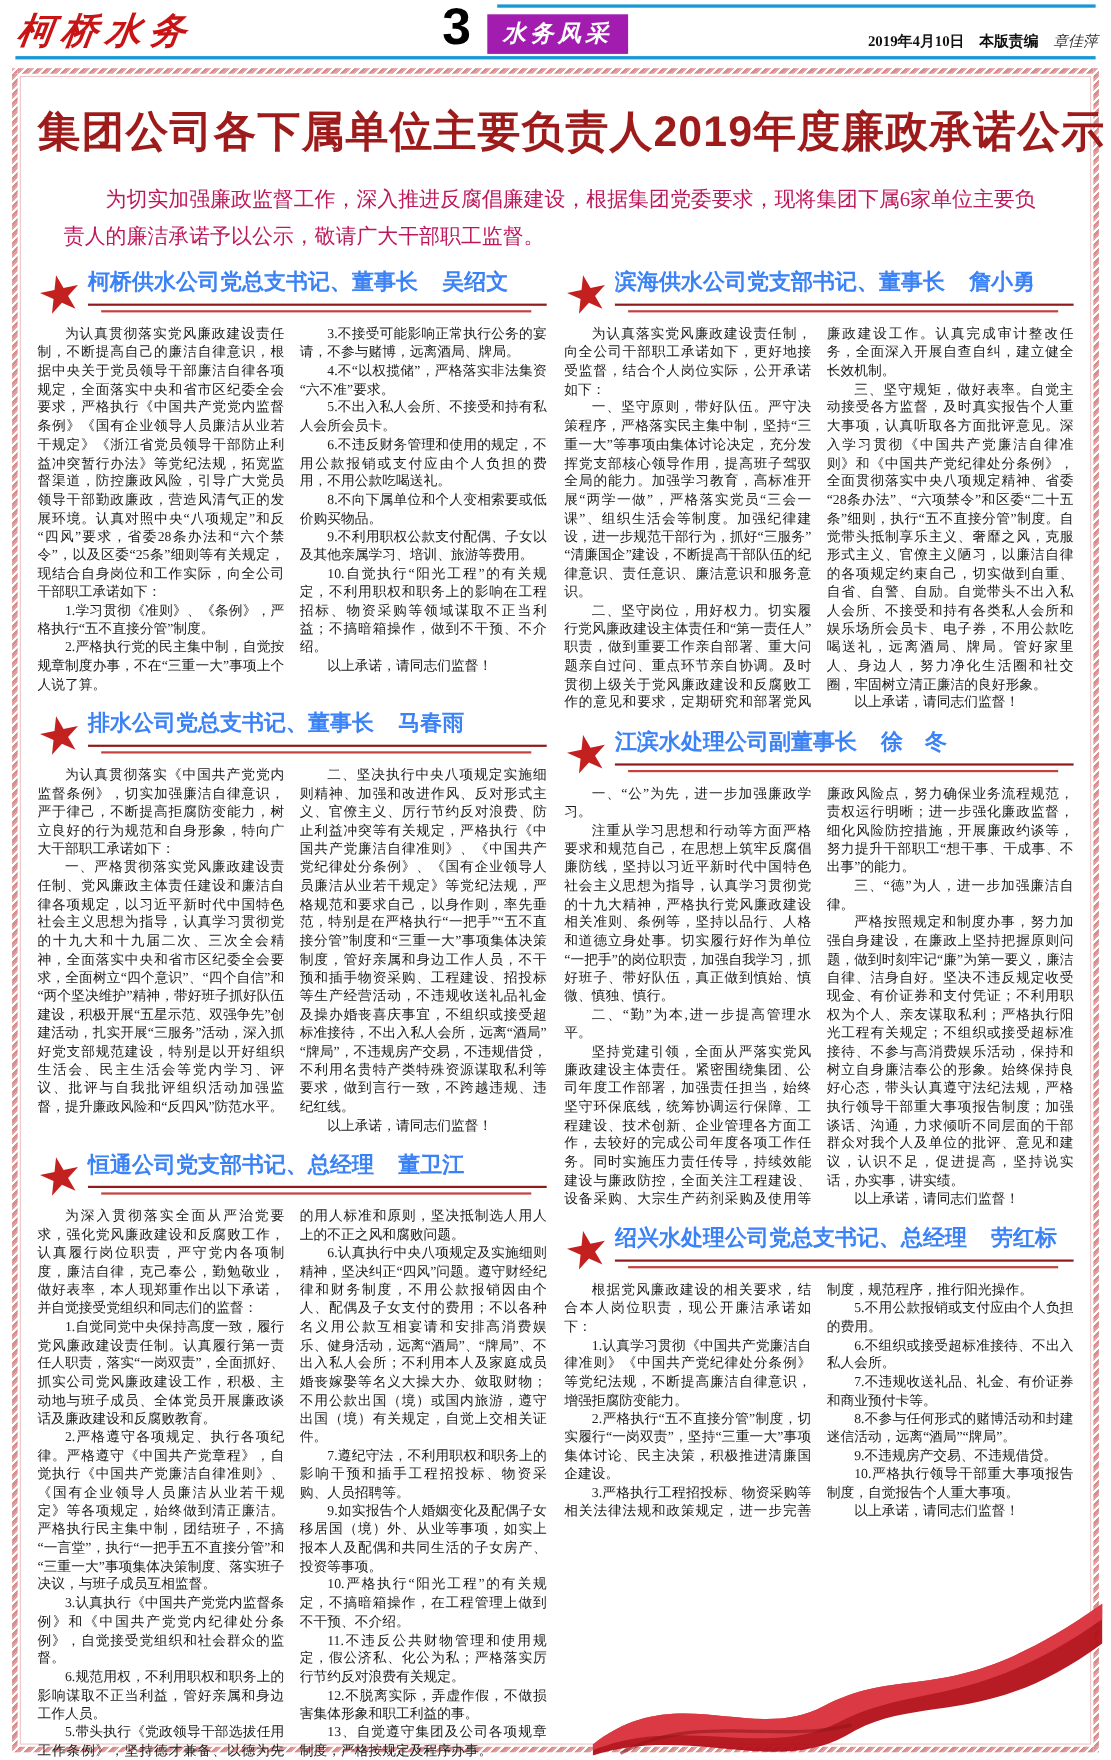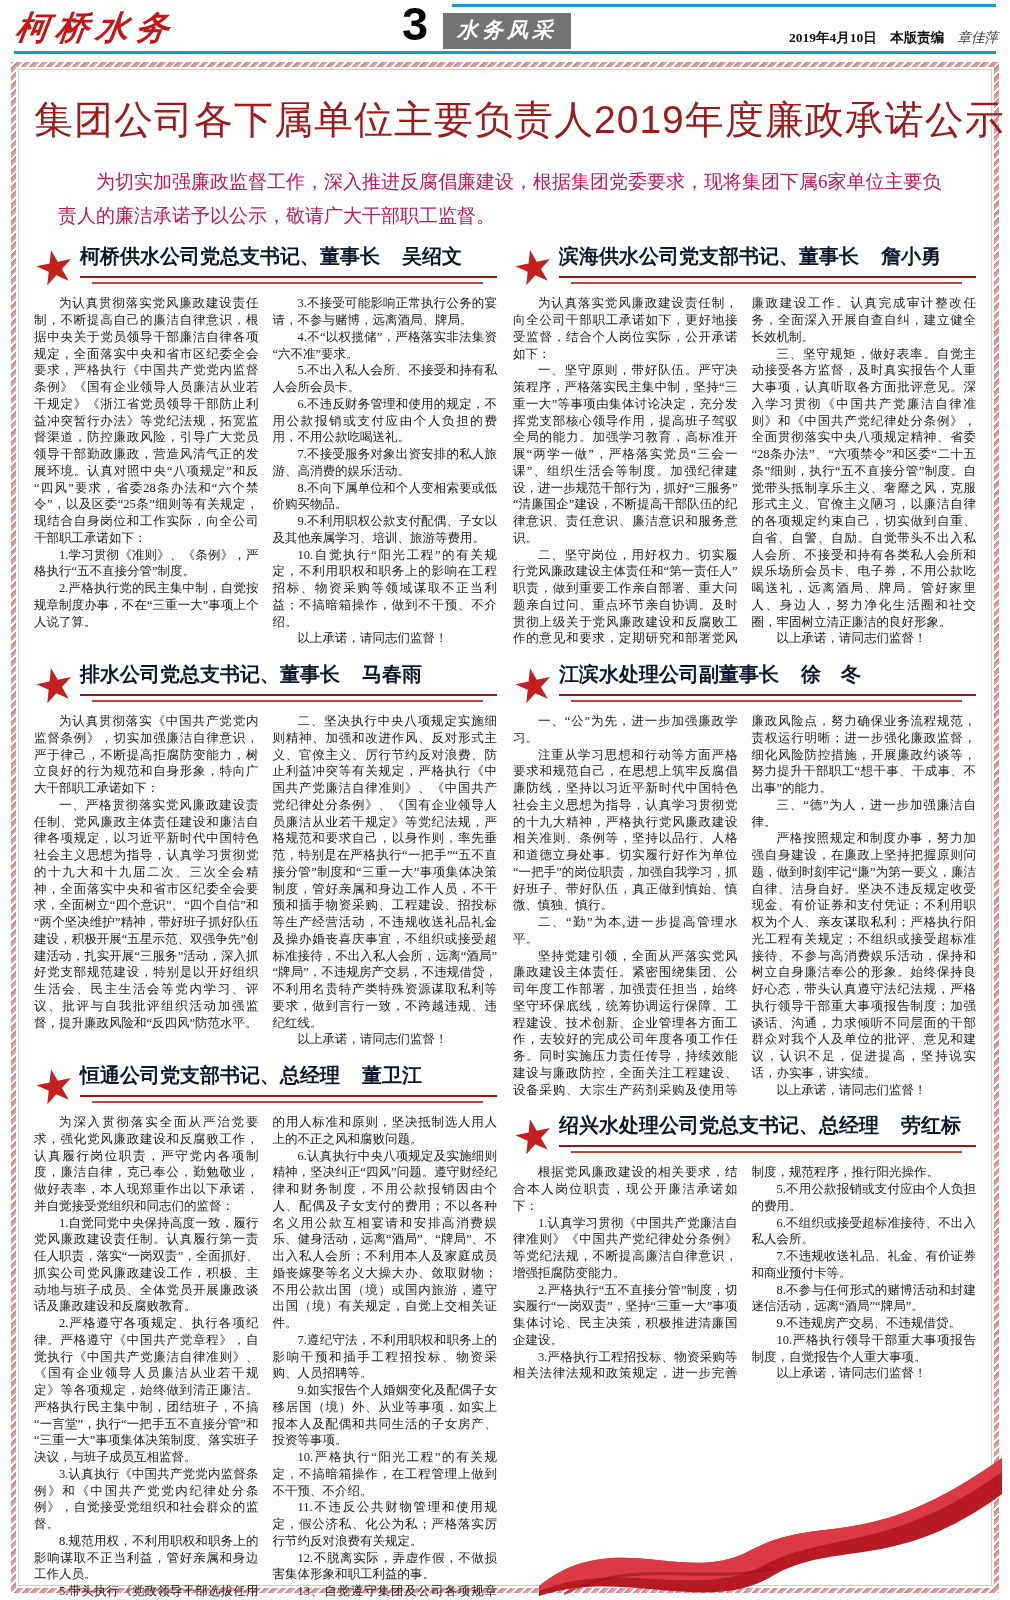--- a/index.html
+++ b/index.html
@@ -5,45 +5,45 @@
   html,body{margin:0;padding:0;background:#fff;}
   #page{position:relative;width:1010px;height:1600px;margin:0 auto;background:#fff;overflow:hidden;
         font-family:"Liberation Serif","DejaVu Serif",serif;color:#111;}
   
   #header{position:absolute;top:0;left:0;right:0;height:58px;}
   .brand{position:absolute;left:16px;top:6px;font-size:33px;font-weight:bold;font-style:italic;
          color:#c81414;letter-spacing:7px;transform:skewX(-8deg);}
   .topline{position:absolute;left:452px;right:14px;top:4px;height:3px;background:#1798d5;}
   .pageno{position:absolute;left:402px;top:0px;font-size:47px;font-weight:900;
           font-family:"Liberation Sans","DejaVu Sans",sans-serif;color:#000;line-height:1;}
-  .badge{position:absolute;left:443px;top:13px;background:#737373;color:#fff;
+  .badge{position:absolute;left:443px;top:13px;background:#a21caf;color:#fff;
          font-family:"Liberation Sans","DejaVu Sans",sans-serif;font-weight:bold;font-style:italic;
          font-size:21px;letter-spacing:4px;padding:3px 14px 5px;}
   .dateline{position:absolute;right:12px;top:29px;font-size:13.5px;font-weight:bold;white-space:nowrap;}
   .dateline .editor-name{font-style:italic;font-weight:normal;color:#333;margin-left:10px;}
   .dateline .editor-label{margin-left:10px;}
   .fullline{position:absolute;left:14px;right:14px;top:51px;height:2.5px;background:#1798d5;}
   
   #frame{position:absolute;top:62px;left:11px;right:11px;bottom:7px;
          border:5px solid;border-image:repeating-linear-gradient(135deg,#e3a0a0 0 2px,#ffffff 2px 4px,#d98c8c 4px 6px) 5;}
   #frame .inner-hairline{position:absolute;inset:2px;border:1px solid #ecc6c6;pointer-events:none;}
   #content{position:absolute;inset:0;padding:20px 18px 0;}
   
   .headline{margin:6px 0 0;text-align:right;font-family:"Liberation Sans","DejaVu Sans",sans-serif;
-            font-weight:400;font-size:39px;letter-spacing:1px;color:#9e1b1b;white-space:nowrap;}
+            font-weight:700;font-size:39px;letter-spacing:1px;color:#9e1b1b;white-space:nowrap;}
   .intro{margin:18px 24px 8px;font-size:19px;line-height:1.8;text-indent:2em;color:#be185d;font-family:Liberation Serif, serif;}
   
   .cols{display:flex;gap:16px;margin-top:10px;}
   .col{flex:1;min-width:0;}
   .sec{margin-bottom:14px;break-inside:avoid;position:relative;}
   .sec-head{position:relative;padding-left:46px;}
   .star{position:absolute;left:0px;bottom:-12px;font-size:46px;line-height:1;color:#c32020;
         transform:rotate(-12deg);font-family:"DejaVu Sans",sans-serif;}
   .sec-title{margin:0;font-family:"Liberation Sans","DejaVu Sans",sans-serif;font-size:20px;
-             font-weight:bold;color:#0f172a;padding-bottom:6px;border-bottom:2.5px solid #8e1c1c;
+             font-weight:bold;color:#3b82f6;padding-bottom:6px;border-bottom:2.5px solid #8e1c1c;
              white-space:nowrap;}
   .person{margin-left:1.1em;}
   .rule2{height:2px;background:#c64040;margin:4px 14px 0 58px;}
   .sec-body{margin-top:11px;column-count:2;column-gap:14px;text-align:justify;
             font-size:12.5px;line-height:1.34;color:#1b1b1b;}
   .para{margin:0;text-indent:2em;}
   
   .ribbon{position:absolute;right:6px;bottom:4px;pointer-events:none;opacity:.96;}
 </style>
 </head>
@@ -80,21 +80,20 @@
     </div>
     <div class="rule2"></div>
     <div class="sec-body">
                 <p class="para">为认真贯彻落实党风廉政建设责任制，不断提高自己的廉洁自律意识，根据中央关于党员领导干部廉洁自律各项规定，全面落实中央和省市区纪委全会要求，严格执行《中国共产党党内监督条例》《国有企业领导人员廉洁从业若干规定》《浙江省党员领导干部防止利益冲突暂行办法》等党纪法规，拓宽监督渠道，防控廉政风险，引导广大党员领导干部勤政廉政，营造风清气正的发展环境。认真对照中央“八项规定”和反“四风”要求，省委28条办法和“六个禁令”，以及区委“25条”细则等有关规定，现结合自身岗位和工作实际，向全公司干部职工承诺如下：</p>
                 <p class="para">1.学习贯彻《准则》、《条例》，严格执行“五不直接分管”制度。</p>
                 <p class="para">2.严格执行党的民主集中制，自觉按规章制度办事，不在“三重一大”事项上个人说了算。</p>
                 <p class="para">3.不接受可能影响正常执行公务的宴请，不参与赌博，远离酒局、牌局。</p>
                 <p class="para">4.不“以权揽储”，严格落实非法集资“六不准”要求。</p>
                 <p class="para">5.不出入私人会所、不接受和持有私人会所会员卡。</p>
                 <p class="para">6.不违反财务管理和使用的规定，不用公款报销或支付应由个人负担的费用，不用公款吃喝送礼。</p>
-                <p class="para">7.不接受服务对象出资安排的私人旅游、高消费的娱乐活动。</p>
                 <p class="para">8.不向下属单位和个人变相索要或低价购买物品。</p>
                 <p class="para">9.不利用职权公款支付配偶、子女以及其他亲属学习、培训、旅游等费用。</p>
                 <p class="para">10.自觉执行“阳光工程”的有关规定，不利用职权和职务上的影响在工程招标、物资采购等领域谋取不正当利益；不搞暗箱操作，做到不干预、不介绍。</p>
                 <p class="para">以上承诺，请同志们监督！</p>
               </div>
   </section>
 
   <section class="sec">
     <div class="sec-head">
       <span class="star">★</span>
@@ -113,21 +112,21 @@
     <div class="sec-head">
       <span class="star">★</span>
       <h2 class="sec-title"><span>恒通公司党支部书记、总经理</span><span class="person">董卫江</span></h2>
     </div>
     <div class="rule2"></div>
     <div class="sec-body">
                 <p class="para">为深入贯彻落实全面从严治党要求，强化党风廉政建设和反腐败工作，认真履行岗位职责，严守党内各项制度，廉洁自律，克己奉公，勤勉敬业，做好表率，本人现郑重作出以下承诺，并自觉接受党组织和同志们的监督：</p>
                 <p class="para">1.自觉同党中央保持高度一致，履行党风廉政建设责任制。认真履行第一责任人职责，落实“一岗双责”，全面抓好、抓实公司党风廉政建设工作，积极、主动地与班子成员、全体党员开展廉政谈话及廉政建设和反腐败教育。</p>
                 <p class="para">2.严格遵守各项规定、执行各项纪律。严格遵守《中国共产党章程》，自觉执行《中国共产党廉洁自律准则》、《国有企业领导人员廉洁从业若干规定》等各项规定，始终做到清正廉洁。严格执行民主集中制，团结班子，不搞“一言堂”，执行“一把手五不直接分管”和“三重一大”事项集体决策制度、落实班子决议，与班子成员互相监督。</p>
                 <p class="para">3.认真执行《中国共产党党内监督条例》和《中国共产党党内纪律处分条例》，自觉接受党组织和社会群众的监督。</p>
-                <p class="para">8.规范用权，不利用职权和职务上的影响谋取不正当利益，管好亲属和身边工作人员。</p>
+                <p class="para">6.规范用权，不利用职权和职务上的影响谋取不正当利益，管好亲属和身边工作人员。</p>
                 <p class="para">5.带头执行《党政领导干部选拔任用工作条例》，坚持德才兼备、以德为先的用人标准和原则，坚决抵制选人用人上的不正之风和腐败问题。</p>
                 <p class="para">6.认真执行中央八项规定及实施细则精神，坚决纠正“四风”问题。遵守财经纪律和财务制度，不用公款报销因由个人、配偶及子女支付的费用；不以各种名义用公款互相宴请和安排高消费娱乐、健身活动，远离“酒局”、“牌局”、不出入私人会所；不利用本人及家庭成员婚丧嫁娶等名义大操大办、敛取财物；不用公款出国（境）或国内旅游，遵守出国（境）有关规定，自觉上交相关证件。</p>
                 <p class="para">7.遵纪守法，不利用职权和职务上的影响干预和插手工程招投标、物资采购、人员招聘等。</p>
                 <p class="para">9.如实报告个人婚姻变化及配偶子女移居国（境）外、从业等事项，如实上报本人及配偶和共同生活的子女房产、投资等事项。</p>
                 <p class="para">10.严格执行“阳光工程”的有关规定，不搞暗箱操作，在工程管理上做到不干预、不介绍。</p>
                 <p class="para">11.不违反公共财物管理和使用规定，假公济私、化公为私；严格落实厉行节约反对浪费有关规定。</p>
                 <p class="para">12.不脱离实际，弄虚作假，不做损害集体形象和职工利益的事。</p>
                 <p class="para">13、自觉遵守集团及公司各项规章制度，严格按规定及程序办事。</p>
               </div>
   </section>

